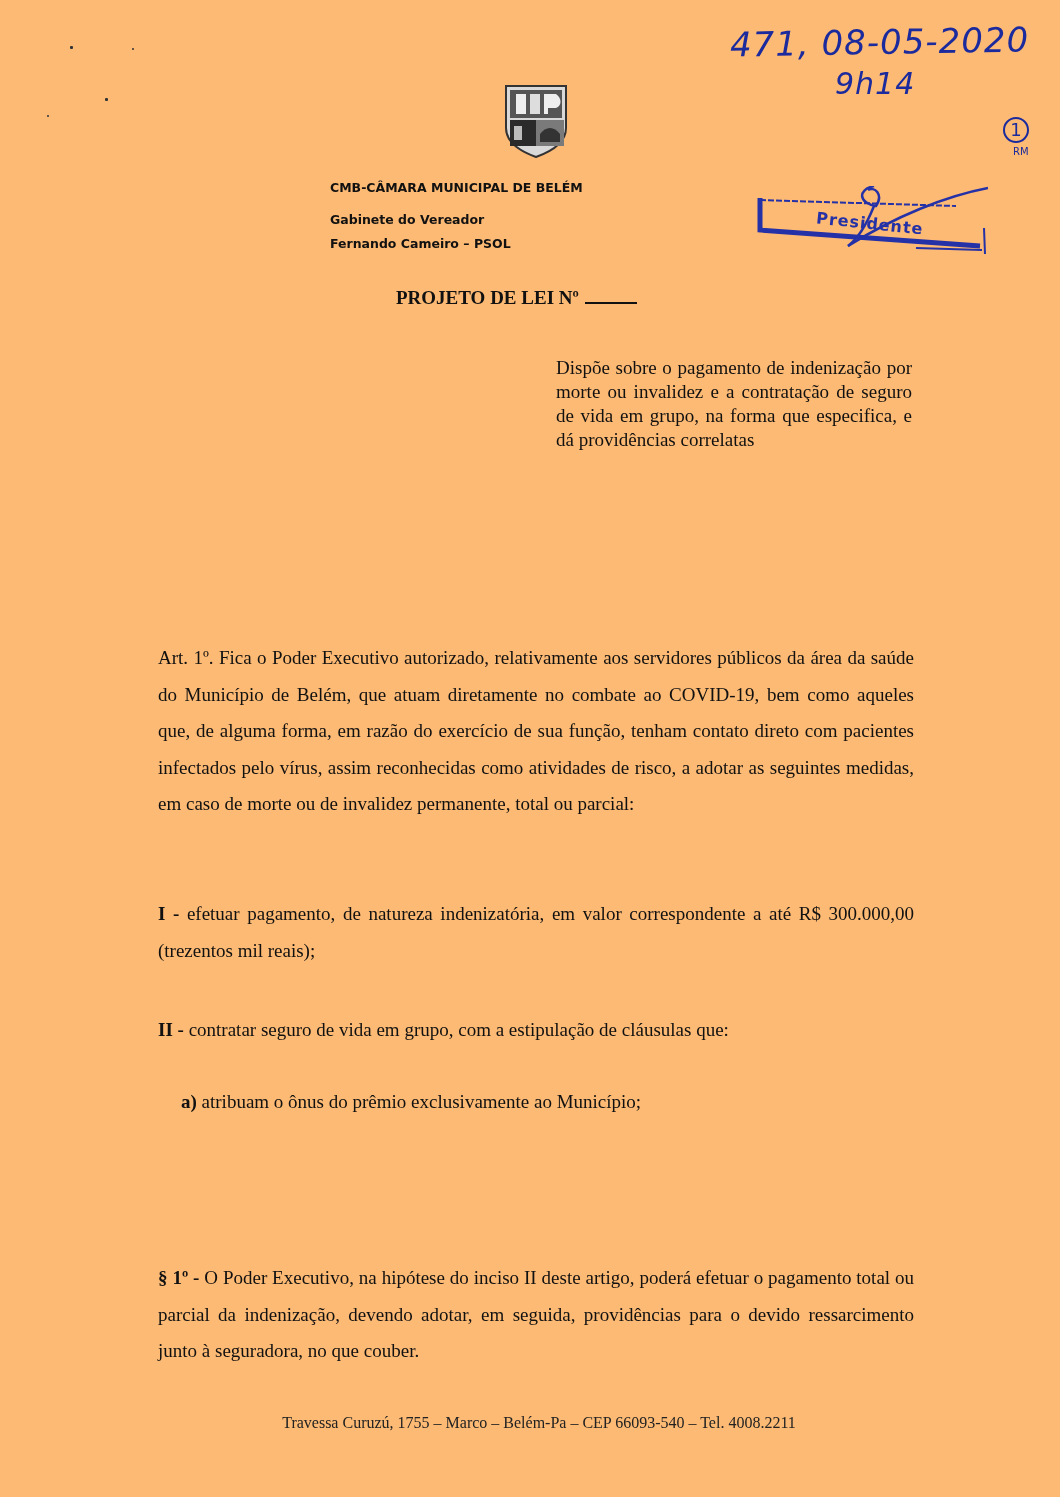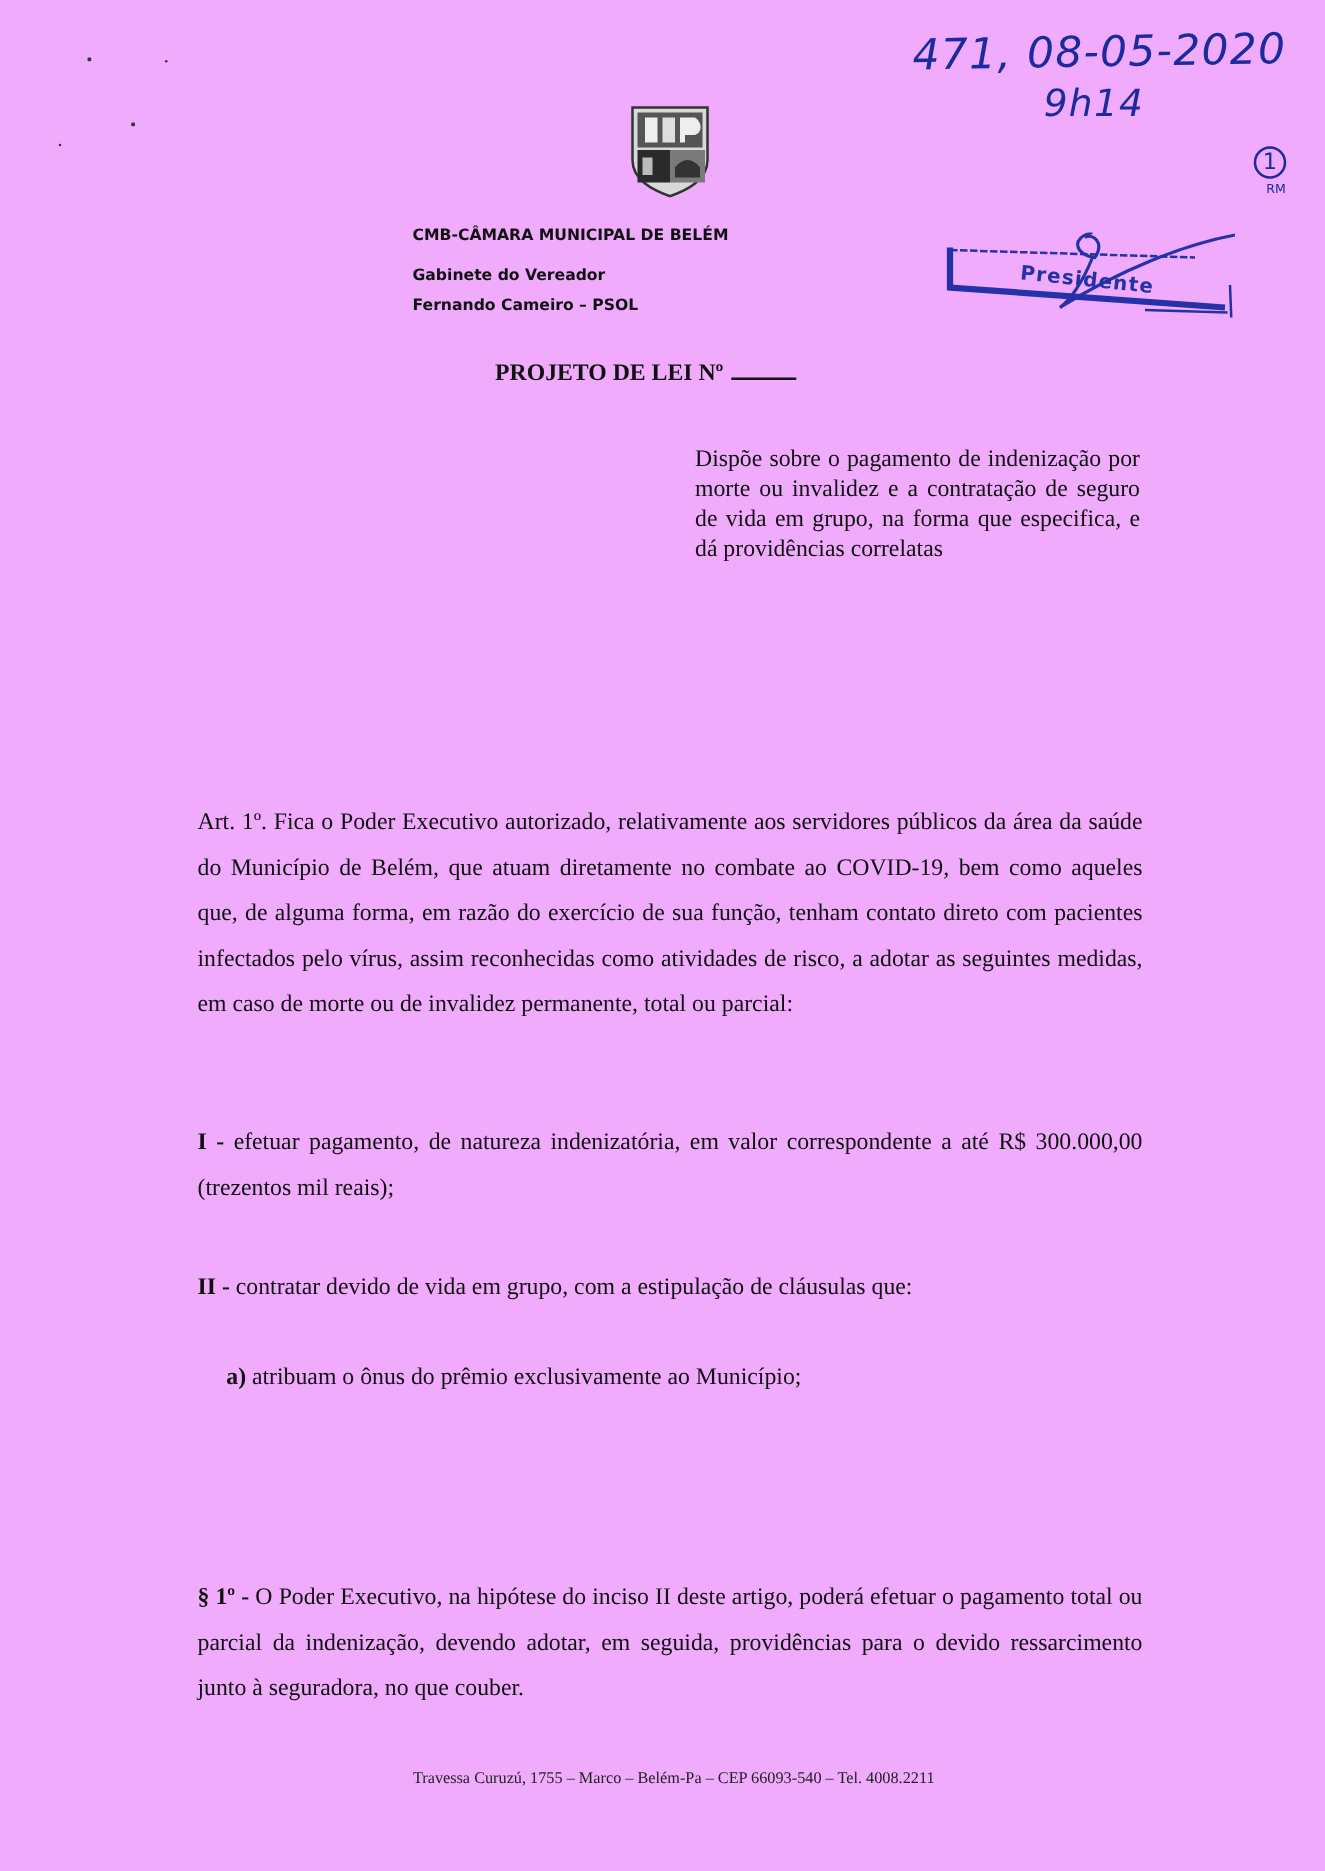--- a/index.html
+++ b/index.html
@@ -1,17 +1,17 @@
 <!DOCTYPE html>
 <html><head>
   <meta charset="utf-8">
   <style>
     html, body { margin: 0; padding: 0; background: #ffffff; }
     body { width: 1060px; height: 1497px; position: relative; overflow: hidden; color: #111; }
-    .page { position: absolute; left: 0; top: 0; width: 1060px; height: 1497px; background: #f0abfc; }
+    .page { position: absolute; left: 0; top: 0; width: 1060px; height: 1497px; background: #fdba74; }
 
     .speck { position: absolute; width: 3px; height: 3px; background: #333; border-radius: 1px; }
 
     .hand { position: absolute; font-family: "DejaVu Sans", sans-serif; color: #1b2a9c; font-weight: normal; letter-spacing: 1px; }
     .hand-protocol { left: 730px; top: 22px; font-size: 34px; transform: rotate(-1deg); font-style: italic; }
     .hand-time { left: 835px; top: 66px; font-size: 30px; font-style: italic; }
     .hand-page { left: 1003px; top: 117px; font-size: 18px; width: 22px; height: 22px; border: 2px solid #1b2a9c; border-radius: 50%; text-align: center; line-height: 22px; letter-spacing: 0; }
     .hand-initials { left: 1013px; top: 146px; font-size: 10px; letter-spacing: 0; }
 
     .stamp { position: absolute; left: 756px; top: 186px; width: 232px; height: 74px; }
@@ -33,21 +33,21 @@
     .body-text { position: absolute; left: 158px; width: 756px; font-family: "Liberation Serif", serif; font-size: 19px; line-height: 36.5px; text-align: justify; color: #111; }
     .p-intro { top: 548px; }
     .p-art1 { top: 640px; }
     .p-inc1 { top: 896px; }
     .p-inc2 { top: 1012px; }
     .p-a { top: 1084px; margin-left: 23px; }
     .p-b { top: 1152px; }
     .p-par1 { top: 1260px; }
     .b { font-weight: bold; }
 
-    .footer { position: absolute; left: 0; width: 1060px; top: 1414px; text-align: center; font-family: "Liberation Serif", serif; font-size: 13px; color: #222; padding-left: 18px; box-sizing: border-box; }
+    .footer { position: absolute; left: 0; width: 1060px; top: 1414px; text-align: center; font-family: "Liberation Serif", serif; font-size: 16px; color: #222; padding-left: 18px; box-sizing: border-box; }
   </style>
 </head>
 <body>
 
 <div class="page">
 
   <div class="speck" style="left:70px;top:46px;"></div>
   <div class="speck" style="left:132px;top:48px;width:2px;height:2px;"></div>
   <div class="speck" style="left:105px;top:98px;"></div>
   <div class="speck" style="left:47px;top:115px;width:2px;height:2px;"></div>
@@ -93,21 +93,21 @@
 
   <div class="ementa">Dispõe sobre o pagamento de indenização por morte ou invalidez e a contratação de seguro de vida em grupo, na forma que especifica, e dá providências correlatas</div>
 
   <div class="body-text p-art1">Art. 1º. Fica o Poder Executivo autorizado, relativamente aos servidores públicos da área da saúde do Município de Belém, que atuam diretamente no combate ao COVID-19, bem como aqueles que, de alguma forma, em razão do exercício de sua função, tenham contato direto com pacientes infectados pelo vírus, assim reconhecidas como atividades de risco, a adotar as seguintes medidas, em caso de morte ou de invalidez permanente, total ou parcial:</div>
 
   <div class="body-text p-inc1">
     <span class="b">I -</span><span> efetuar pagamento, de natureza indenizatória, em valor correspondente a até R$ 300.000,00 (trezentos mil reais);</span>
   </div>
 
   <div class="body-text p-inc2">
-    <span class="b">II -</span><span> contratar devido de vida em grupo, com a estipulação de cláusulas que:</span>
+    <span class="b">II -</span><span> contratar seguro de vida em grupo, com a estipulação de cláusulas que:</span>
   </div>
 
   <div class="body-text p-a">
     <span class="b">a)</span><span> atribuam o ônus do prêmio exclusivamente ao Município;</span>
   </div>
 
 
   <div class="body-text p-par1">
     <span class="b">§ 1º -</span><span> O Poder Executivo, na hipótese do inciso II deste artigo, poderá efetuar o pagamento total ou parcial da indenização, devendo adotar, em seguida, providências para o devido ressarcimento junto à seguradora, no que couber.</span>
   </div>

